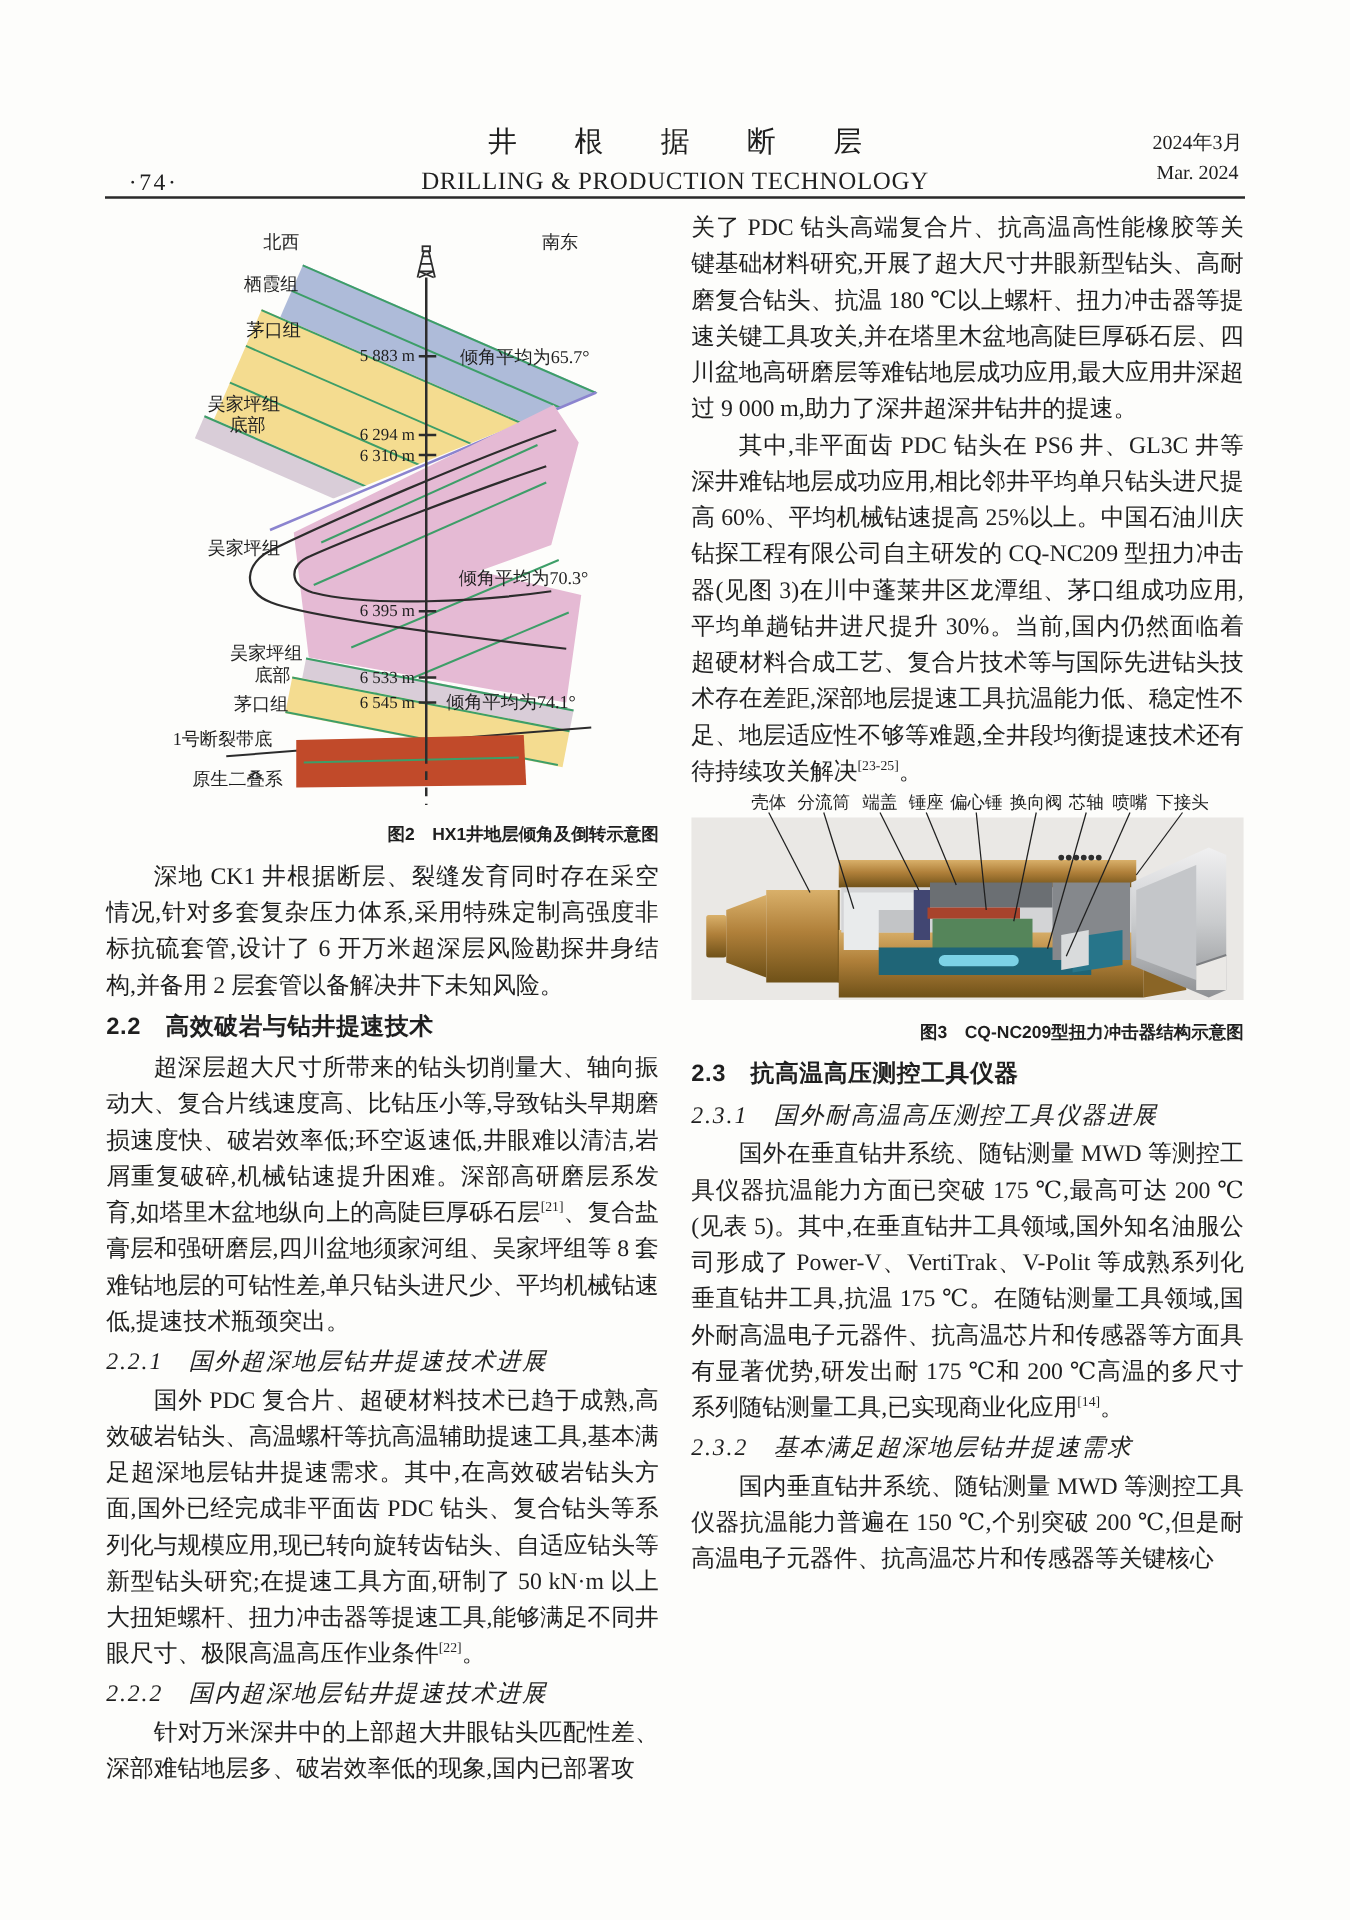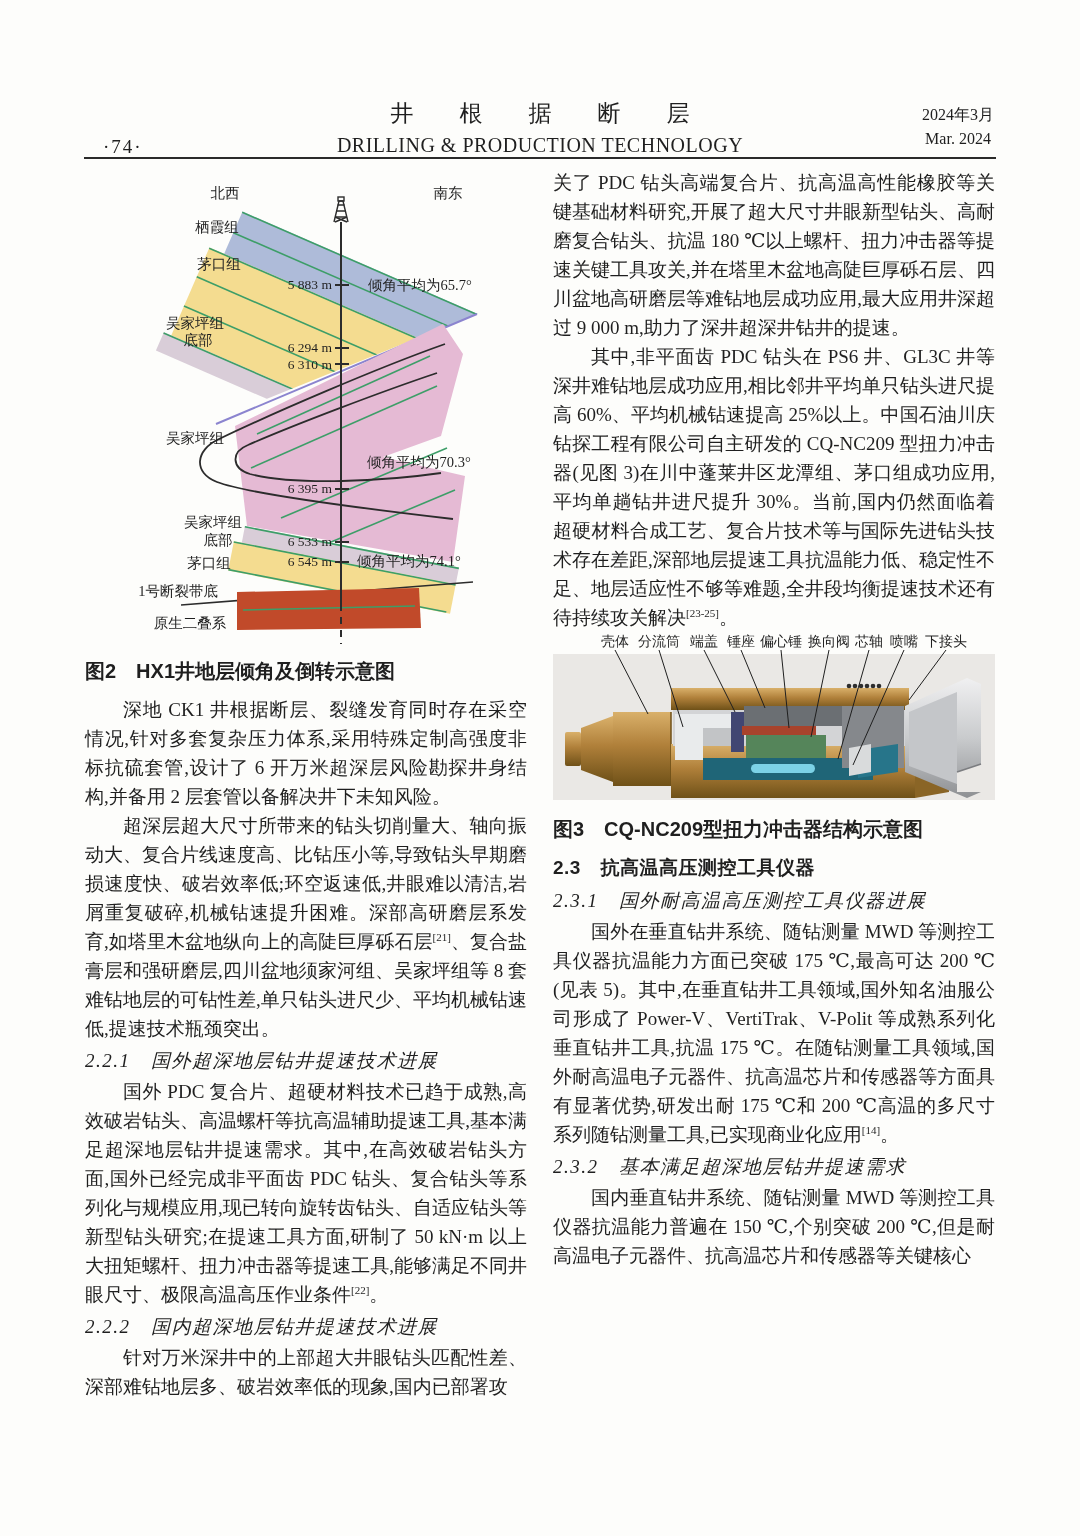--- a/index.html
+++ b/index.html
@@ -34,23 +34,23 @@
     font-weight:bold; font-size:19px; line-height:30px;
     margin:4px 0 3px; letter-spacing:0.5px;
   }
   .blk-h3 {
     font-style:italic; font-size:19px; line-height:29px;
     margin:3px 0 2px; letter-spacing:1.5px;
   }
   
   figure.fig { margin:0 0 10px 0; }
   .fig-caption {
-    text-align:left;
+    text-align:right;
     font-family:"Liberation Sans","DejaVu Sans",sans-serif;
-    font-weight:bold; font-size:20px;
+    font-weight:bold; font-size:14px;
     margin-top:8px;
   }
   .fig3 { margin:6px 0 10px 0; }
   svg text { font-family:"Liberation Serif","DejaVu Serif",serif; fill:#1f1f1f; }
 </style>
 </head>
 <body>
 
 <div class="hdr-pagenum">·74·</div>
 <div class="hdr-center">
@@ -167,20 +167,21 @@
         <text x="283" y="114">倾角平均为65.7°</text>
         <text x="282" y="291">倾角平均为70.3°</text>
         <text x="272" y="390">倾角平均为74.1°</text>
       </g>
     </svg>
     <figcaption class="fig-caption">图2　HX1井地层倾角及倒转示意图</figcaption>
   </figure>
 
   <div>
       <div class="blk-p"><span>深地 CK1 井根据断层、裂缝发育同时存在采空情况,针对多套复杂压力体系,采用特殊定制高强度非标抗硫套管,设计了 6 开万米超深层风险勘探井身结构,并备用 2 层套管以备解决井下未知风险。</span></div>
+      <div class="blk-h2"><span>2.2　高效破岩与钻井提速技术</span></div>
       <div class="blk-p"><span>超深层超大尺寸所带来的钻头切削量大、轴向振动大、复合片线速度高、比钻压小等,导致钻头早期磨损速度快、破岩效率低;环空返速低,井眼难以清洁,岩屑重复破碎,机械钻速提升困难。深部高研磨层系发育,如塔里木盆地纵向上的高陡巨厚砾石层</span><sup>[21]</sup><span>、复合盐膏层和强研磨层,四川盆地须家河组、吴家坪组等 8 套难钻地层的可钻性差,单只钻头进尺少、平均机械钻速低,提速技术瓶颈突出。</span></div>
       <div class="blk-h3"><span>2.2.1　国外超深地层钻井提速技术进展</span></div>
       <div class="blk-p"><span>国外 PDC 复合片、超硬材料技术已趋于成熟,高效破岩钻头、高温螺杆等抗高温辅助提速工具,基本满足超深地层钻井提速需求。其中,在高效破岩钻头方面,国外已经完成非平面齿 PDC 钻头、复合钻头等系列化与规模应用,现已转向旋转齿钻头、自适应钻头等新型钻头研究;在提速工具方面,研制了 50 kN·m 以上大扭矩螺杆、扭力冲击器等提速工具,能够满足不同井眼尺寸、极限高温高压作业条件</span><sup>[22]</sup><span>。</span></div>
       <div class="blk-h3"><span>2.2.2　国内超深地层钻井提速技术进展</span></div>
       <div class="blk-p"><span>针对万米深井中的上部超大井眼钻头匹配性差、深部难钻地层多、破岩效率低的现象,国内已部署攻</span></div>
     </div>
 </div>
 
 <div class="col col-right">
 

